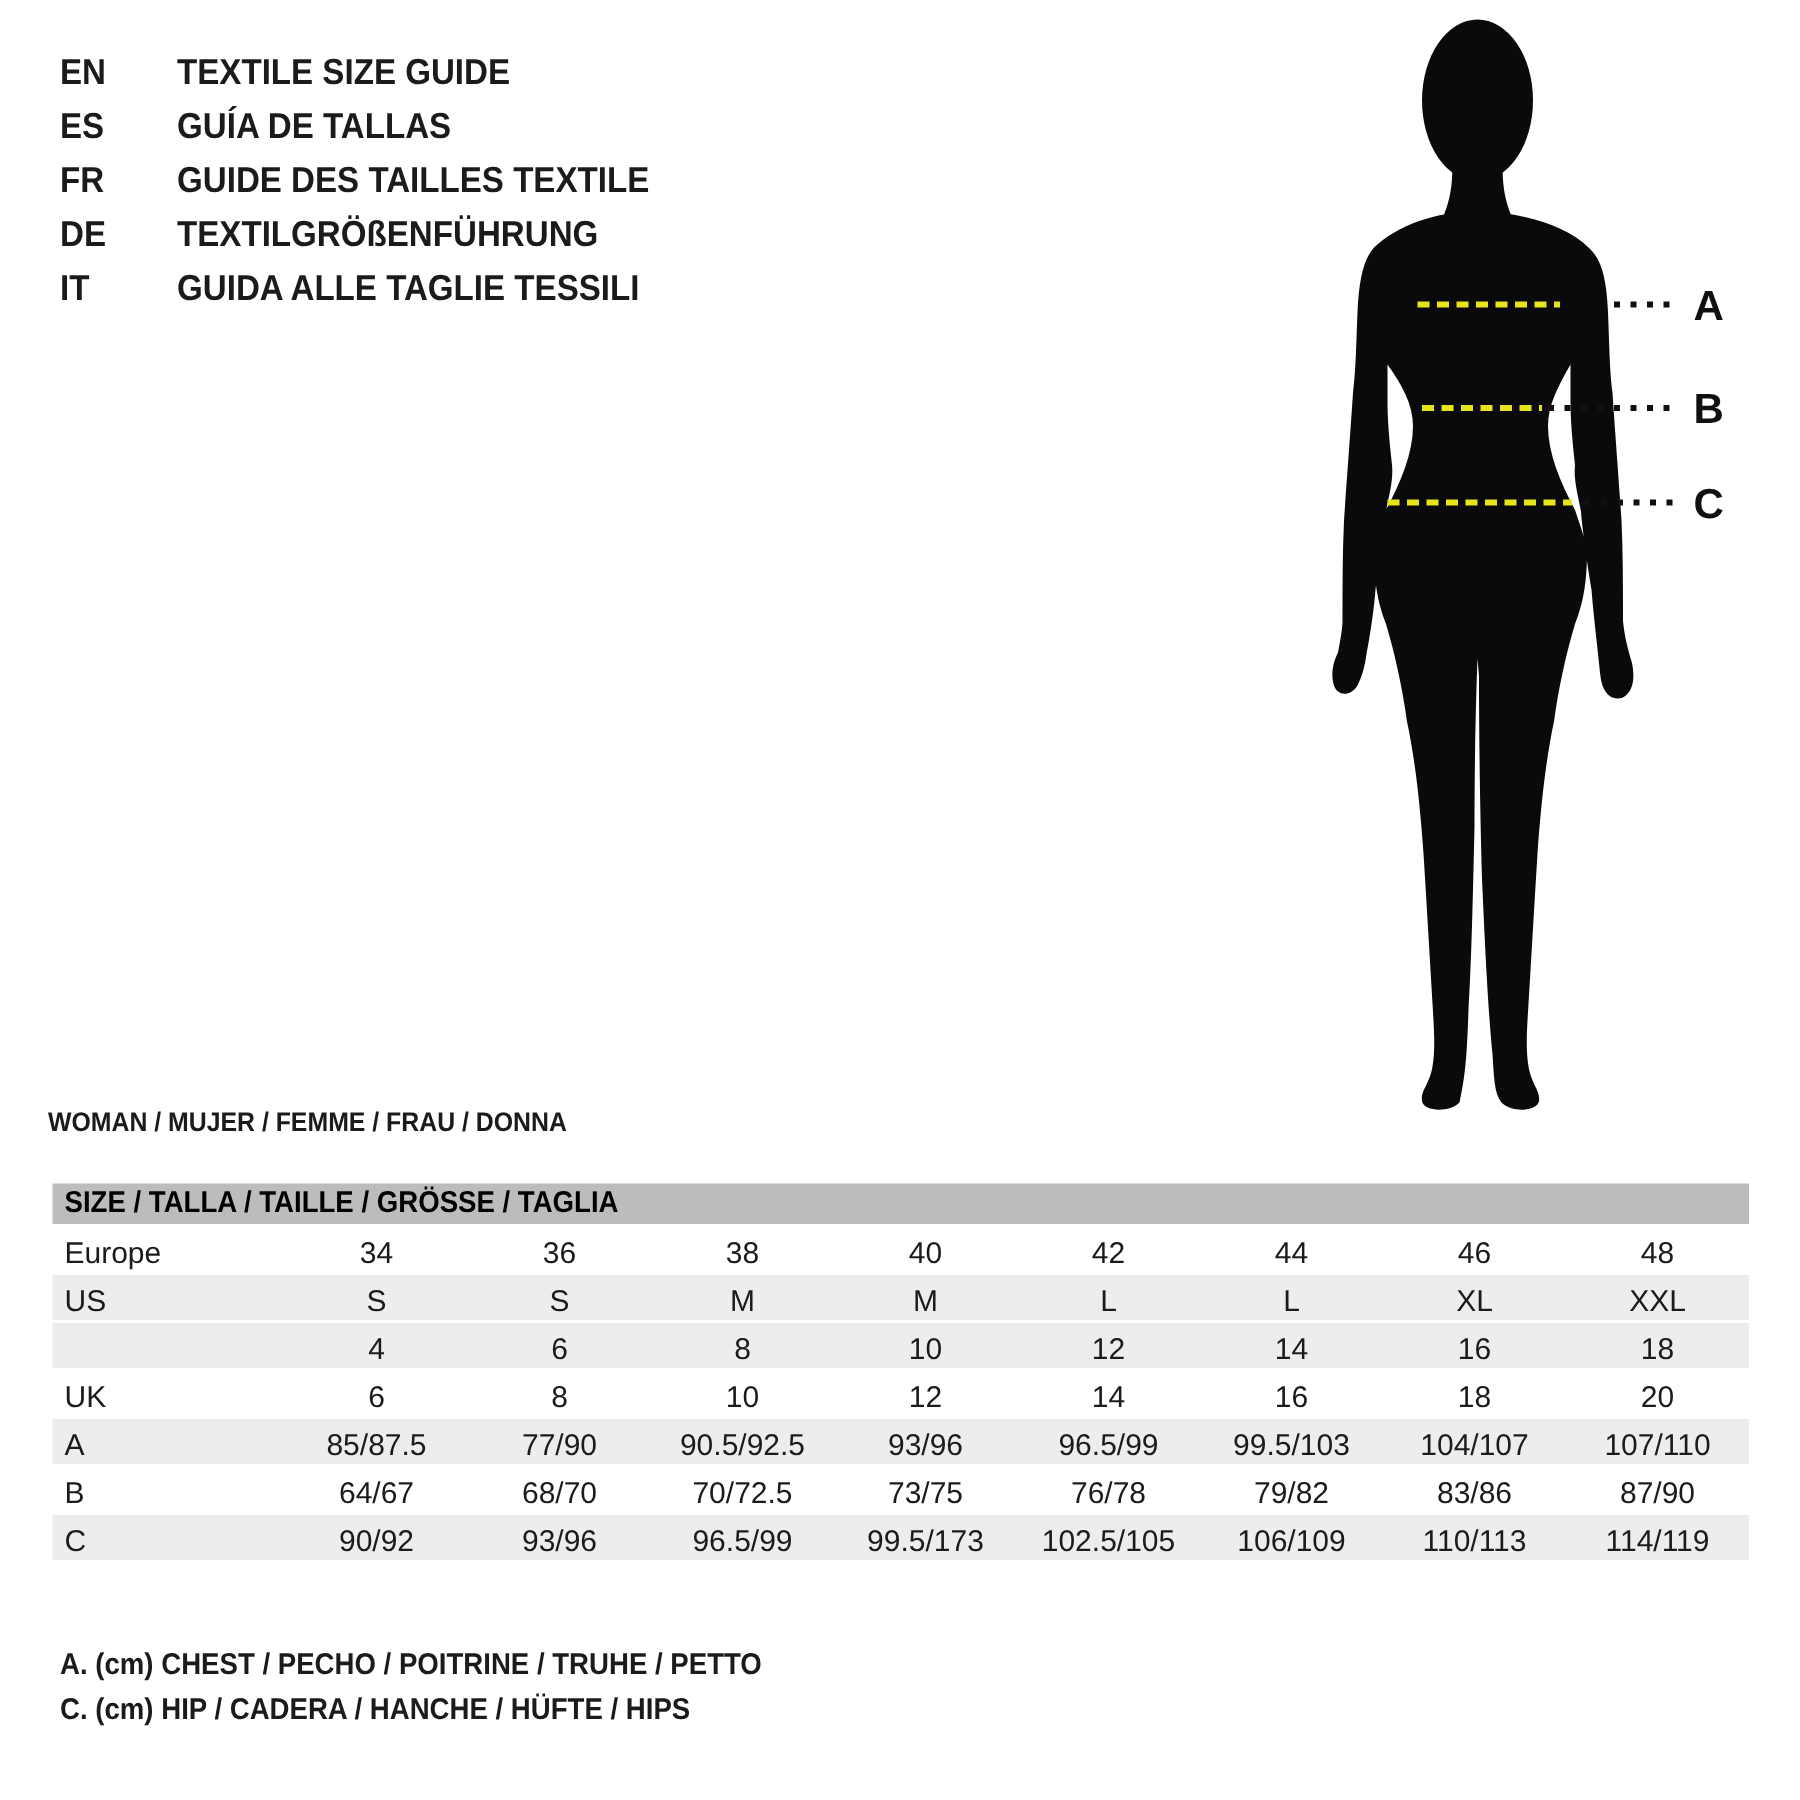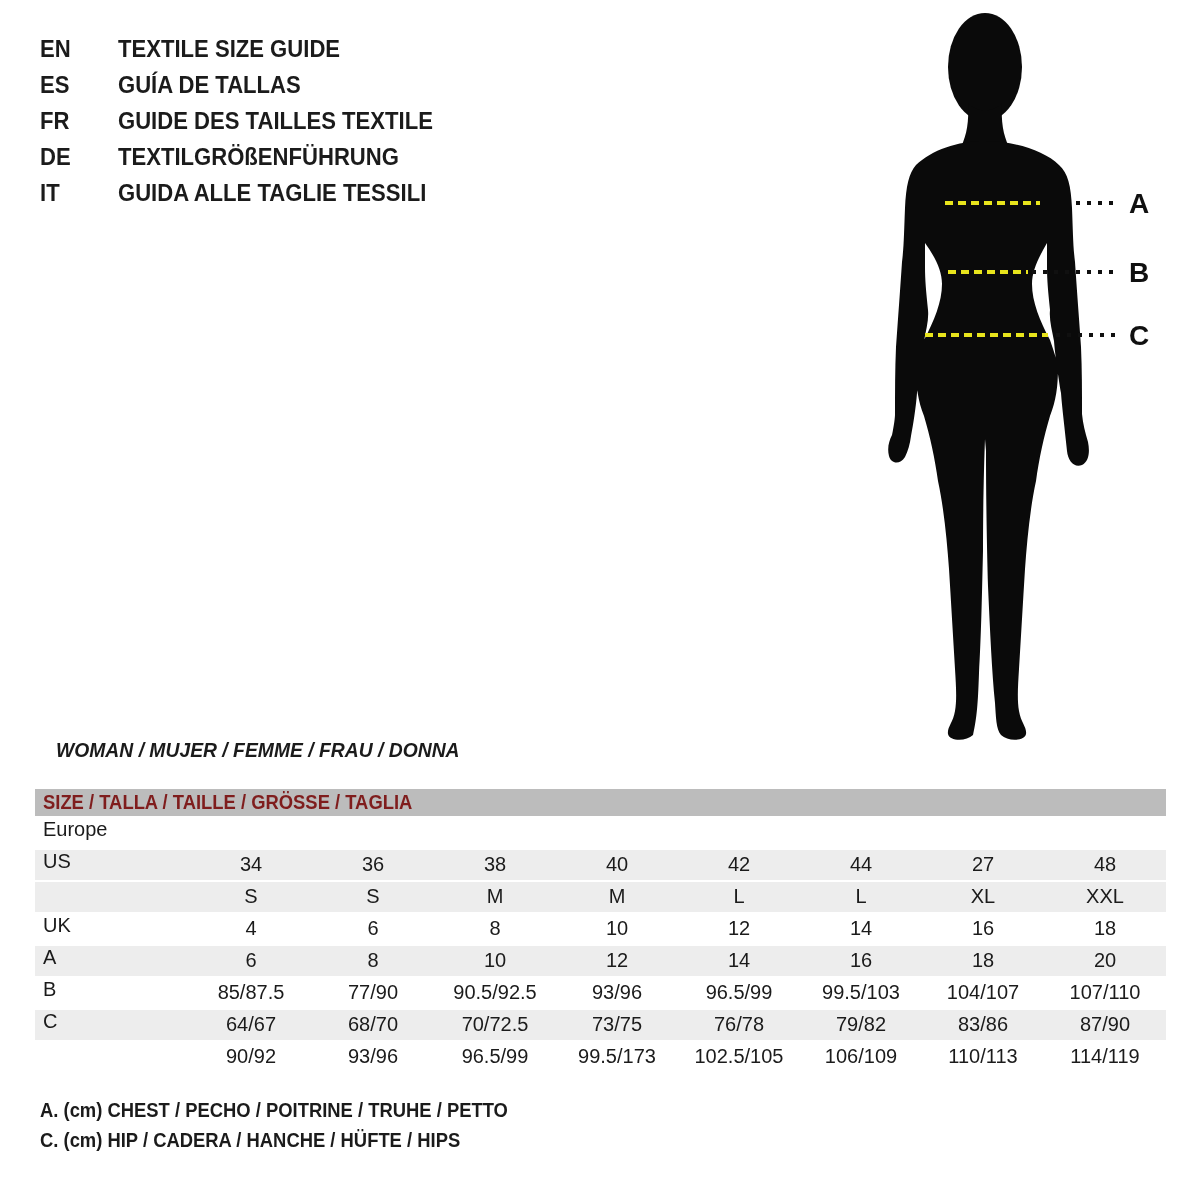--- a/index.html
+++ b/index.html
@@ -12,27 +12,27 @@
   
   .langs{position:absolute;left:40px;top:31px;}
   .lang-row{display:flex;height:36px;align-items:center;font-size:24px;font-weight:700;letter-spacing:0;}
   .lang-code{width:78px;flex:0 0 78px;}
   .lang-label{}
 
   
   .figure-wrap{position:absolute;left:880px;top:10px;width:280px;height:730px;}
 
   
-  .category-line{position:absolute;left:56px;top:738px;font-size:21px;font-weight:700;font-style:italic;}
+  .category-line{position:absolute;left:32px;top:738px;font-size:18px;font-weight:700;}
 
   
   .size-table{position:absolute;left:35px;top:789px;width:1131px;font-size:20px;}
   .t-header{height:27px;background:#bcbcbc;display:flex;align-items:center;padding-left:8px;
-            font-weight:700;color:#7f1d1d;margin-bottom:2px;box-sizing:border-box;}
-  .t-row{display:flex;height:30px;align-items:flex-start;margin-bottom:2px;}
+            font-weight:700;color:#000000;margin-bottom:2px;box-sizing:border-box;}
+  .t-row{display:flex;height:30px;align-items:flex-end;margin-bottom:2px;}
   .t-row.shaded{background:#ededed;}
   .t-label{width:155px;flex:0 0 155px;padding-left:8px;box-sizing:border-box;}
   .t-cell{flex:1 1 0;text-align:center;margin-top:35px;}
 
   
   .notes{position:absolute;left:40px;top:1095px;}
   .note-line{font-size:20px;font-weight:700;line-height:30px;height:30px;}
 </style>
 </head>
 <body>
@@ -150,21 +150,21 @@
     </div>
 
     <div class="t-row">
       <div class="t-label">Europe</div>
       <div class="t-cell">34</div>
       <div class="t-cell">36</div>
       <div class="t-cell">38</div>
       <div class="t-cell">40</div>
       <div class="t-cell">42</div>
       <div class="t-cell">44</div>
-      <div class="t-cell">27</div>
+      <div class="t-cell">46</div>
       <div class="t-cell">48</div>
     </div>
 
     <div class="t-row shaded">
       <div class="t-label">US</div>
       <div class="t-cell">S</div>
       <div class="t-cell">S</div>
       <div class="t-cell">M</div>
       <div class="t-cell">M</div>
       <div class="t-cell">L</div>

